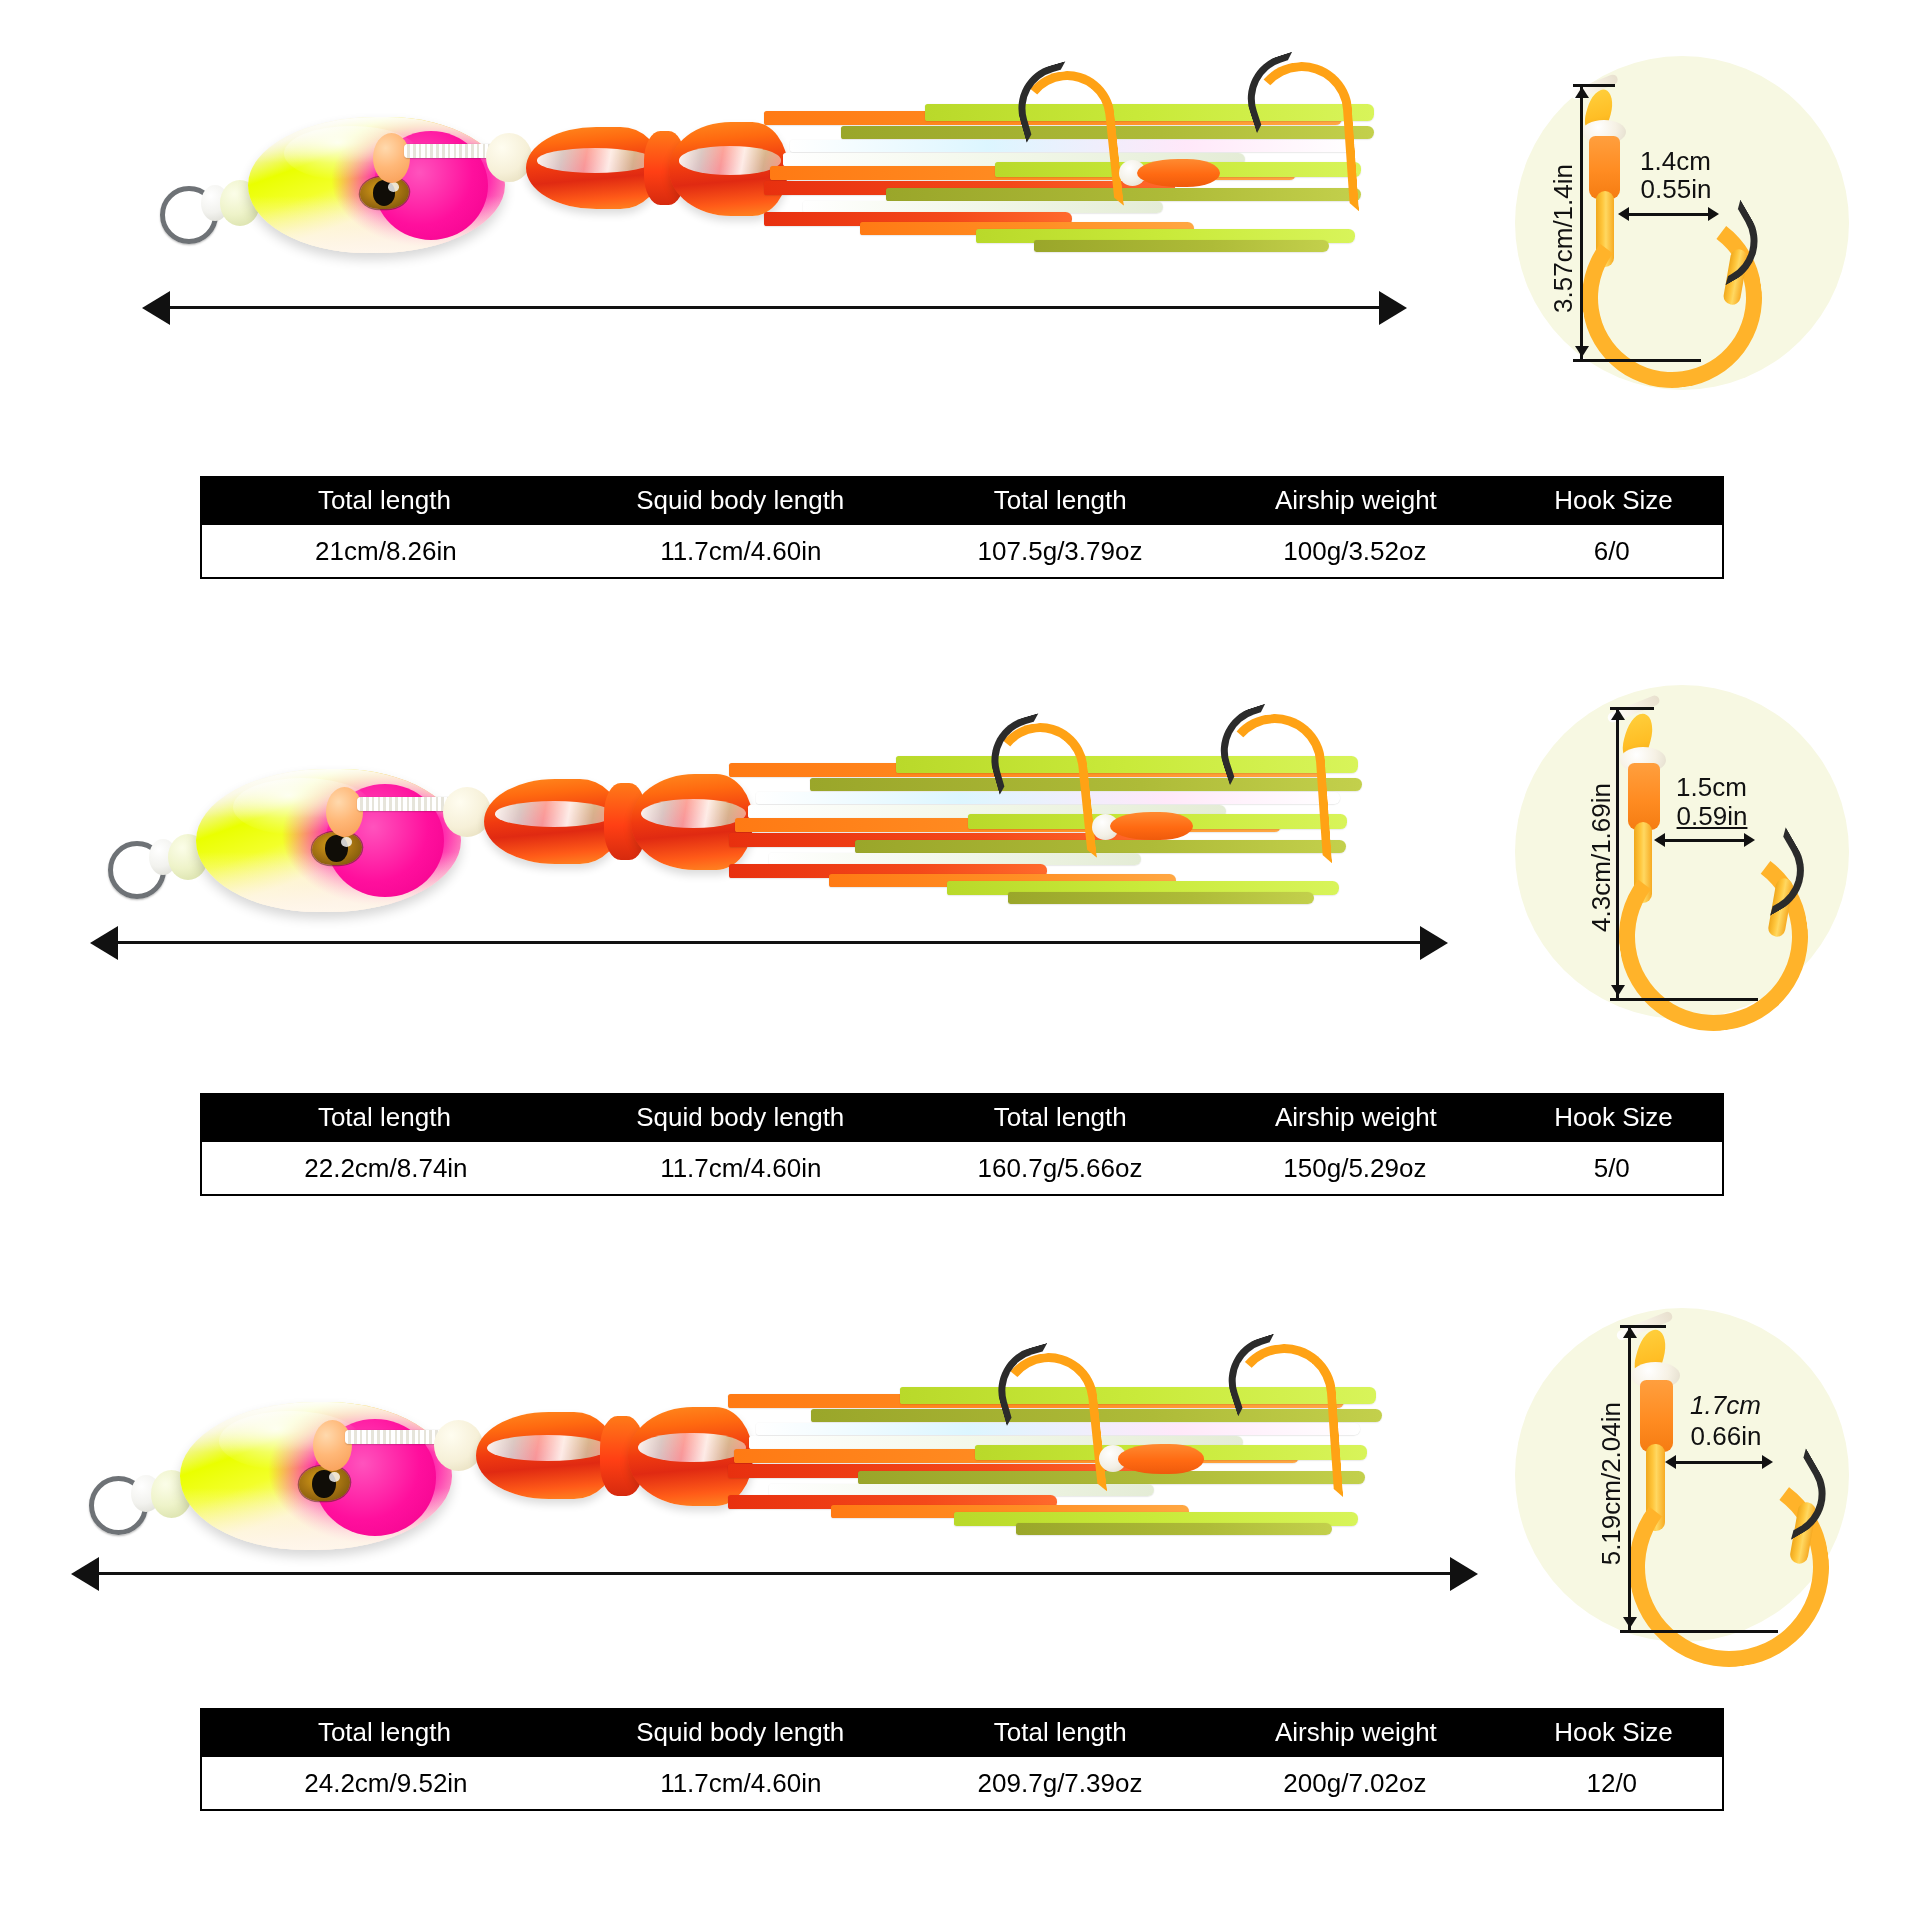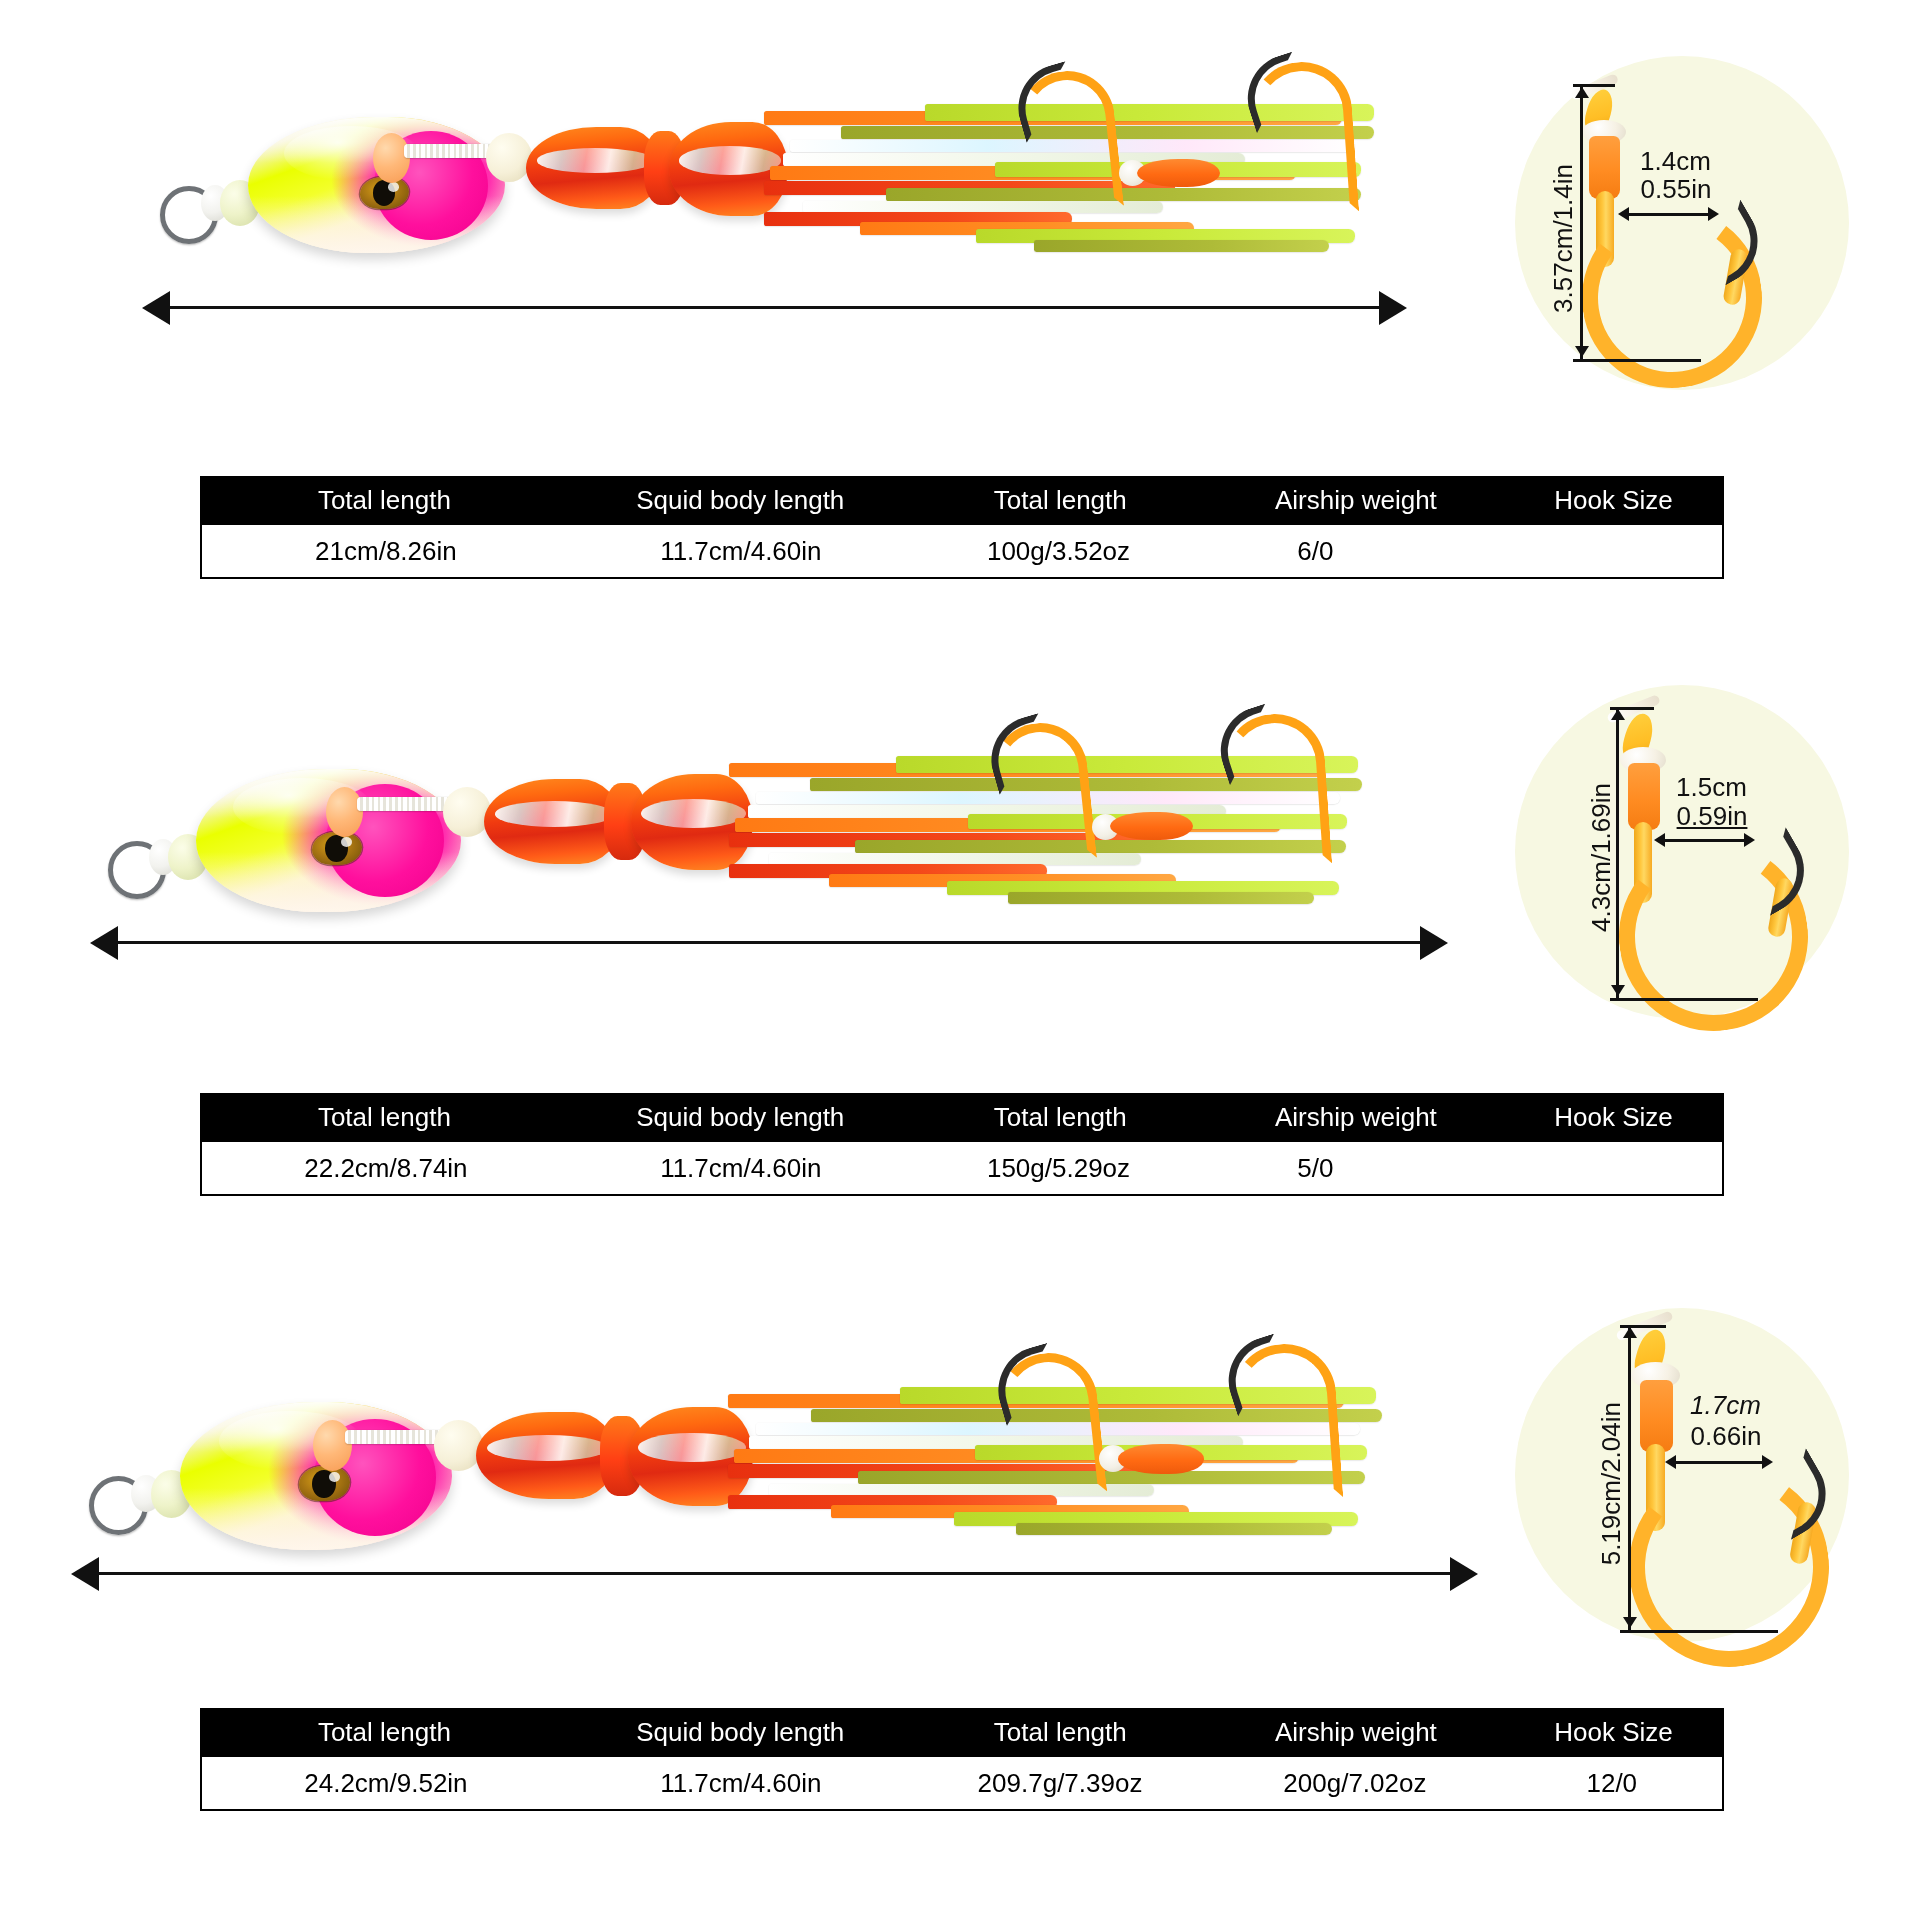--- a/index.html
+++ b/index.html
@@ -271,20 +271,21 @@
       <div class="spec-head">
         <div class="cell c0">Total length</div>
         <div class="cell c1">Squid body length</div>
         <div class="cell c2">Total length</div>
         <div class="cell c3">Airship weight</div>
         <div class="cell c4">Hook Size</div>
       </div>
       <div class="spec-body">
         <div class="cell c0">21cm/8.26in</div>
         <div class="cell c1">11.7cm/4.60in</div>
+        <div class="cell c2">107.5g/3.79oz</div>
         <div class="cell c3">100g/3.52oz</div>
         <div class="cell c4">6/0</div>
       </div>
     </div>
   </div>
 
   <div class="block" style="top:616px;height:629px;">
 
     <div class="lure-stage" style="left:96px;top:77px;width:1368px;height:257px;">
 
@@ -401,20 +402,21 @@
       <div class="spec-head">
         <div class="cell c0">Total length</div>
         <div class="cell c1">Squid body length</div>
         <div class="cell c2">Total length</div>
         <div class="cell c3">Airship weight</div>
         <div class="cell c4">Hook Size</div>
       </div>
       <div class="spec-body">
         <div class="cell c0">22.2cm/8.74in</div>
         <div class="cell c1">11.7cm/4.60in</div>
+        <div class="cell c2">160.7g/5.66oz</div>
         <div class="cell c3">150g/5.29oz</div>
         <div class="cell c4">5/0</div>
       </div>
     </div>
   </div>
 
   <div class="block" style="top:1239px;height:642px;">
 
     <div class="lure-stage" style="left:77px;top:83px;width:1400px;height:263px;">
 

